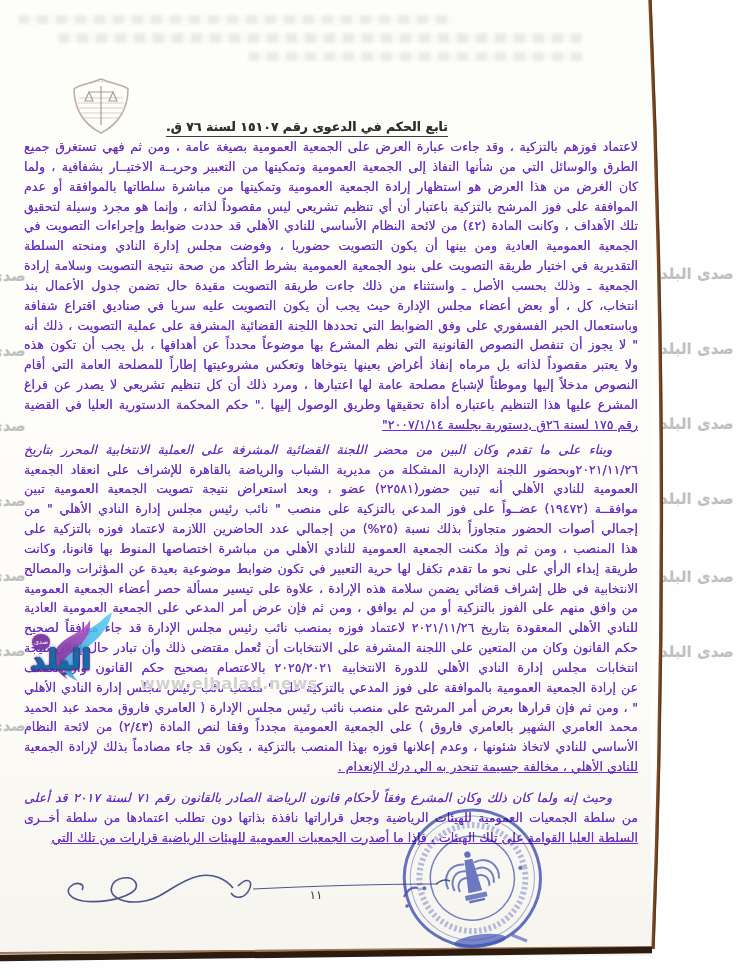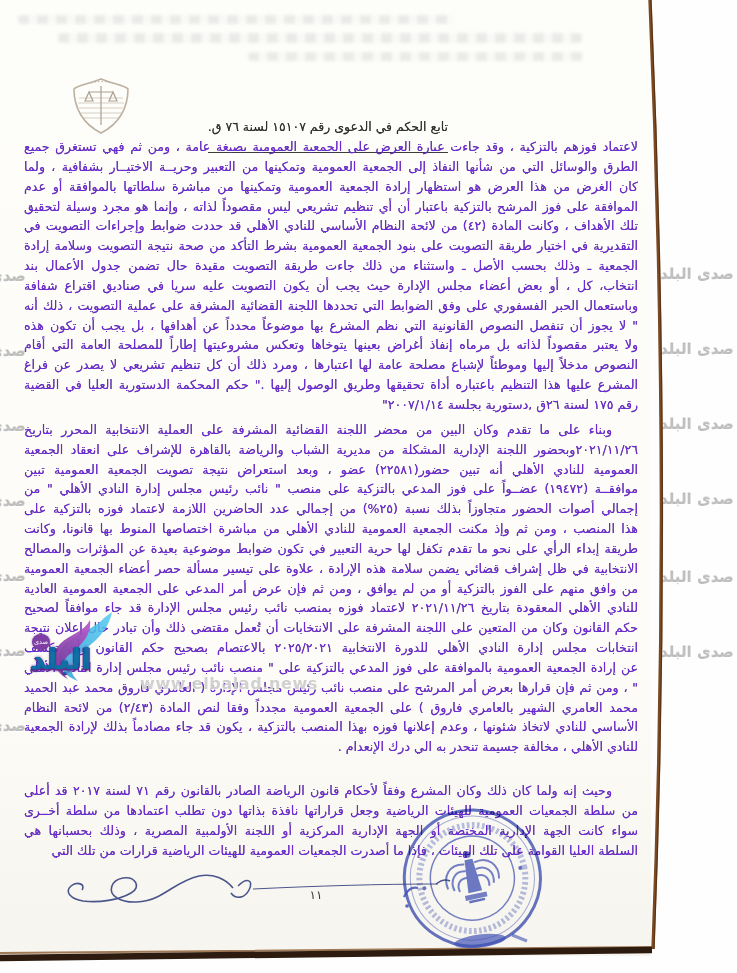--- a/index.html
+++ b/index.html
@@ -15,38 +15,38 @@
   
   .ghost{
     position:absolute;border-radius:4px;filter:blur(1.6px);opacity:.8;
     background:repeating-linear-gradient(90deg,rgba(140,140,148,.20) 0 11px,rgba(140,140,148,.04) 11px 19px);
   }
   
   .emblem{position:absolute;left:68px;top:76px;width:66px;height:62px;opacity:.85;}
   
   .title{
     position:absolute;right:289px;top:119px;direction:rtl;white-space:nowrap;
-    font-size:12.5px;font-weight:normal;color:#2e2e2e;
-    border-bottom:1.5px solid #3c3c3c;padding-bottom:18px;
+    font-size:12.5px;font-weight:bold;color:#2e2e2e;
+    border-bottom:1.5px solid #3c3c3c;padding-bottom:2px;
     text-shadow:0 0 .5px rgba(46,46,46,.7);
   }
   
   .doc-text{
     position:absolute;top:137px;left:24px;width:614px;direction:rtl;
     color:#6d28d9;font-size:12.6px;
     text-shadow:0 0 .5px rgba(59,59,59,.75);
   }
   .para{margin:0 0 5px 0;}
-  .para:last-child{margin-top:24px;}
+  .para:last-child{margin-top:11px;}
   .tline{
     height:19.85px;line-height:19.85px;overflow:hidden;
     text-align:justify;text-align-last:justify;
   }
-  .tline.last{text-align-last:right;}
-  .tline.indent{text-indent:26px;}
+  .tline.last{text-align-last:right;text-decoration:underline;}
+  .tline.indent{text-indent:26px;font-style:italic;}
   
   .wm{
     position:absolute;direction:rtl;white-space:nowrap;font-weight:bold;
     font-size:15px;color:rgba(174,174,174,.78);
     text-shadow:0 1px 0 rgba(255,255,255,.95),0 -1px 0 rgba(120,120,120,.22);
   }
   
   .logo{position:absolute;left:30px;top:610px;width:96px;height:78px;opacity:.95;}
   .logo .word{
     position:absolute;left:0px;top:32px;direction:rtl;
@@ -94,20 +94,21 @@
 
   <div class="title">تابع الحكم في الدعوى رقم ١٥١٠٧ لسنة ٧٦ ق.</div>
 
   <div class="doc-text">
       <div class="para">
         <div class="tline">لاعتماد فوزهم بالتزكية ، وقد جاءت عبارة العرض على الجمعية العمومية بصيغة عامة ، ومن ثم فهي تستغرق جميع</div>
         <div class="tline">الطرق والوسائل التي من شأنها النفاذ إلى الجمعية العمومية وتمكينها من التعبير وحريــة الاختيــار بشفافية ، ولما</div>
         <div class="tline">كان الغرض من هذا العرض هو استظهار إرادة الجمعية العمومية وتمكينها من مباشرة سلطاتها بالموافقة أو عدم</div>
         <div class="tline">الموافقة على فوز المرشح بالتزكية باعتبار أن أي تنظيم تشريعي ليس مقصوداً لذاته ، وإنما هو مجرد وسيلة لتحقيق</div>
         <div class="tline">تلك الأهداف ، وكانت المادة (٤٢) من لائحة النظام الأساسي للنادي الأهلي قد حددت ضوابط وإجراءات التصويت في</div>
+        <div class="tline">الجمعية العمومية العادية ومن بينها أن يكون التصويت حضوريا ، وفوضت مجلس إدارة النادي ومنحته السلطة</div>
         <div class="tline">التقديرية في اختيار طريقة التصويت على بنود الجمعية العمومية بشرط التأكد من صحة نتيجة التصويت وسلامة إرادة</div>
         <div class="tline">الجمعية ـ وذلك بحسب الأصل ـ واستثناء من ذلك جاءت طريقة التصويت مقيدة حال تضمن جدول الأعمال بند</div>
         <div class="tline">انتخاب، كل ، أو بعض أعضاء مجلس الإدارة حيث يجب أن يكون التصويت عليه سريا في صناديق اقتراع شفافة</div>
         <div class="tline">وباستعمال الحبر الفسفوري على وفق الضوابط التي تحددها اللجنة القضائية المشرفة على عملية التصويت ، ذلك أنه</div>
         <div class="tline">" لا يجوز أن تنفصل النصوص القانونية التي نظم المشرع بها موضوعاً محدداً عن أهدافها ، بل يجب أن تكون هذه</div>
         <div class="tline">ولا يعتبر مقصوداً لذاته بل مرماه إنفاذ أغراض بعينها يتوخاها وتعكس مشروعيتها إطاراً للمصلحة العامة التي أقام</div>
         <div class="tline">النصوص مدخلاً إليها وموطئاً لإشباع مصلحة عامة لها اعتبارها ، ومرد ذلك أن كل تنظيم تشريعي لا يصدر عن فراغ</div>
         <div class="tline">المشرع عليها هذا التنظيم باعتباره أداة تحقيقها وطريق الوصول إليها ." حكم المحكمة الدستورية العليا في القضية</div>
         <div class="tline last">رقم ١٧٥ لسنة ٢٦ق ,دستورية بجلسة ٢٠٠٧/١/١٤"</div>
       </div>
@@ -126,21 +127,20 @@
         <div class="tline">انتخابات مجلس إدارة النادي الأهلي للدورة الانتخابية ٢٠٢٥/٢٠٢١ بالاعتصام بصحيح حكم القانون وأن تكشف</div>
         <div class="tline">عن إرادة الجمعية العمومية بالموافقة على فوز المدعي بالتزكية على " منصب نائب رئيس مجلس إدارة النادي الأهلي</div>
         <div class="tline">" ، ومن ثم فإن قرارها بعرض أمر المرشح على منصب نائب رئيس مجلس الإدارة ( العامري فاروق محمد عبد الحميد</div>
         <div class="tline">محمد العامري الشهير بالعامري فاروق ) على الجمعية العمومية مجدداً وفقا لنص المادة (٢/٤٣) من لائحة النظام</div>
         <div class="tline">الأساسي للنادي لاتخاذ شئونها ، وعدم إعلانها فوزه بهذا المنصب بالتزكية ، يكون قد جاء مصادماً بذلك لإرادة الجمعية</div>
         <div class="tline last">للنادي الأهلي ، مخالفة جسيمة تنحدر به الي درك الإنعدام .</div>
       </div>
       <div class="para">
         <div class="tline indent">وحيث إنه ولما كان ذلك وكان المشرع وفقاً لأحكام قانون الرياضة الصادر بالقانون رقم ٧١ لسنة ٢٠١٧ قد أعلى</div>
         <div class="tline">من سلطة الجمعيات العمومية للهيئات الرياضية وجعل قراراتها نافذة بذاتها دون تطلب اعتمادها من سلطة أخــرى</div>
-        <div class="tline">سواء كانت الجهة الإدارية المختصة أو الجهة الإدارية المركزية أو اللجنة الأولمبية المصرية ، وذلك بحسبانها هي</div>
         <div class="tline last">السلطة العليا القوامة على تلك الهيئات ، فإذا ما أصدرت الجمعيات العمومية للهيئات الرياضية قرارات من تلك التي</div>
       </div>
     </div>
 
   <div>
       <div class="wm" style="left: 660px; top: 265px;">صدى البلد</div>
       <div class="wm" style="left: 660px; top: 340px;">صدى البلد</div>
       <div class="wm" style="left: 660px; top: 415px;">صدى البلد</div>
       <div class="wm" style="left: 660px; top: 490px;">صدى البلد</div>
       <div class="wm" style="left: 660px; top: 568px;">صدى البلد</div>

